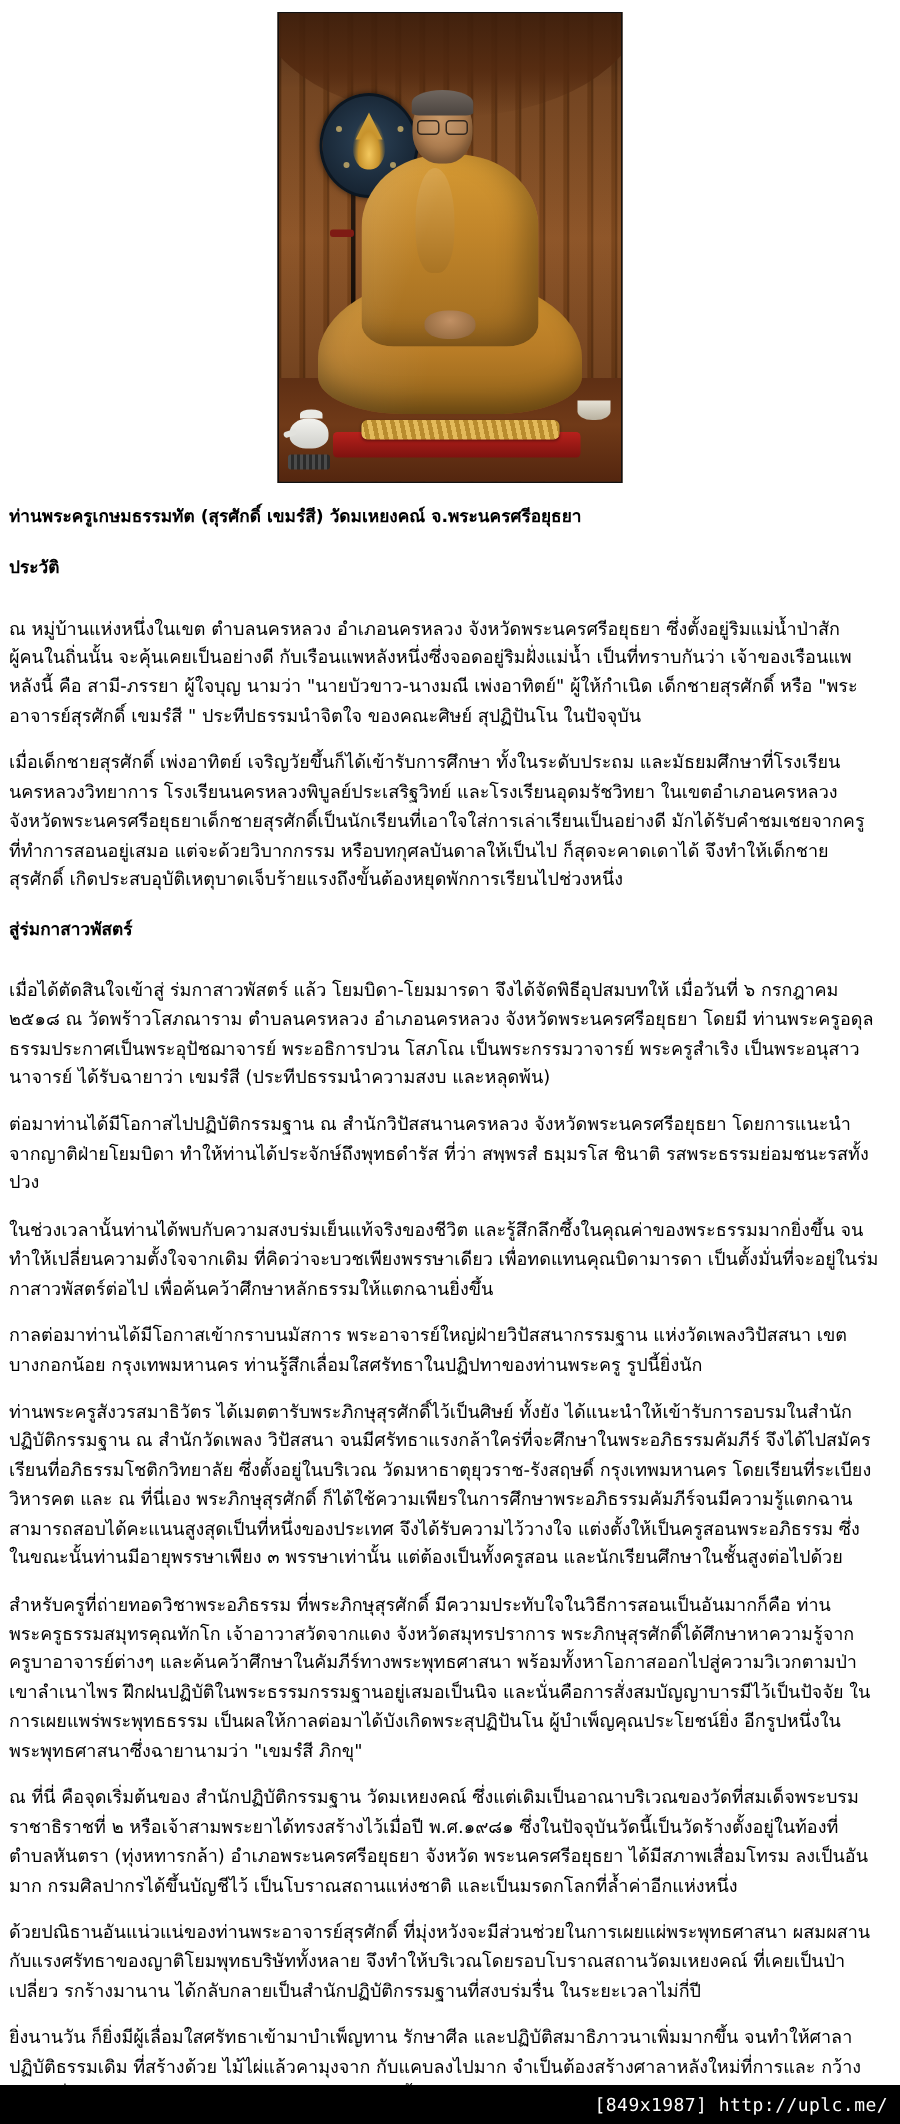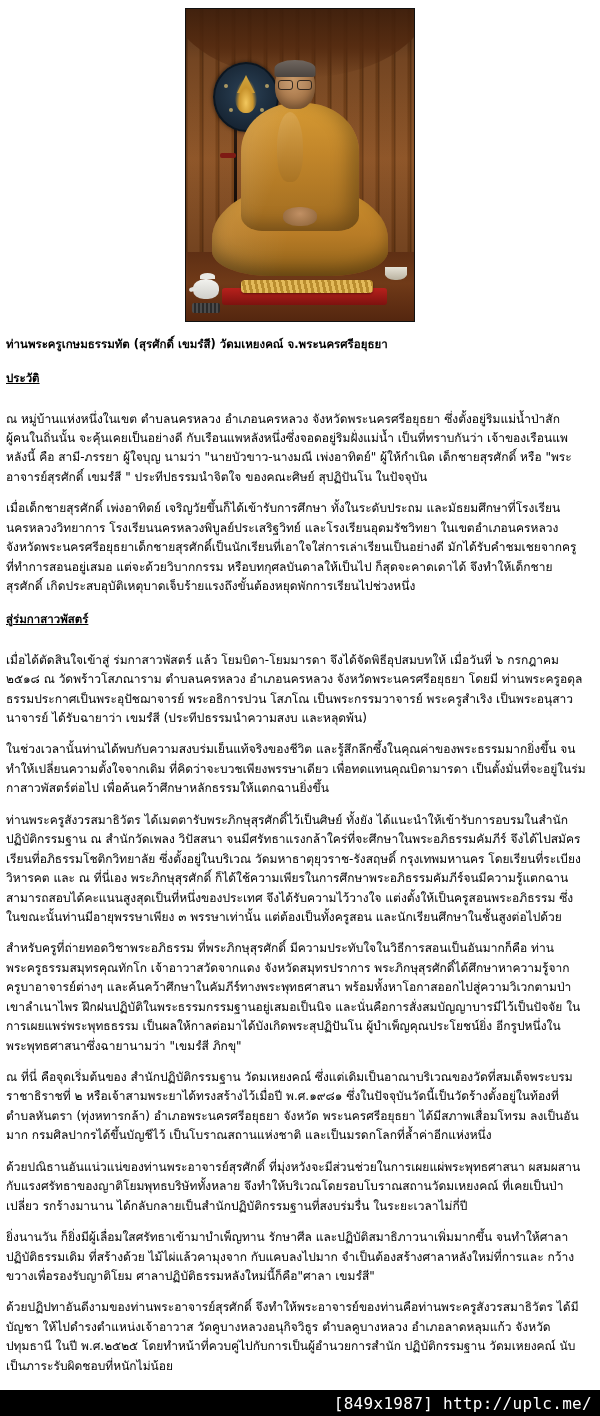--- a/index.html
+++ b/index.html
@@ -291,21 +291,20 @@
     line-height: 1.5;
     margin: 0 0 14px 0;
   }
   h2.section {
     font-size: 11.5px;
     font-weight: bold;
     color: #000000;
     margin: 0 0 11px 0;
     line-height: 1.5;
     display: inline-block;
-    text-decoration: underline;
   }
   h2.section.underline { }
   .section-row { margin: 0 0 11px 0; }
   p.para {
     font-size: 12px;
     color: #000000;
     line-height: 1.62;
     margin: 0 0 12px 0;
     text-align: left;
     word-break: break-word;
@@ -321,21 +320,21 @@
     background: #000000;
     display: flex;
     align-items: center;
     justify-content: flex-end;
     box-sizing: border-box;
     padding-right: 8px;
   }
   .footer-text {
     color: #ffffff;
     font-family: "DejaVu Sans Mono", "Liberation Mono", monospace;
-    font-size: 16px;
+    font-size: 12px;
     letter-spacing: .3px;
     white-space: nowrap;
   }
 </style>
 </head>
 <body>
 
 <div id="page">
 
   <div class="photo-wrap">
@@ -382,21 +381,23 @@
       <h2 class="section underline">ประวัติ</h2>
     </div>
     <p class="para">ณ หมู่บ้านแห่งหนึ่งในเขต ตำบลนครหลวง อำเภอนครหลวง จังหวัดพระนครศรีอยุธยา ซึ่งตั้งอยู่ริมแม่น้ำป่าสัก ผู้คนในถิ่นนั้น จะคุ้นเคยเป็นอย่างดี กับเรือนแพหลังหนึ่งซึ่งจอดอยู่ริมฝั่งแม่น้ำ เป็นที่ทราบกันว่า เจ้าของเรือนแพหลังนี้ คือ สามี-ภรรยา ผู้ใจบุญ นามว่า "นายบัวขาว-นางมณี เพ่งอาทิตย์" ผู้ให้กำเนิด เด็กชายสุรศักดิ์ หรือ "พระอาจารย์สุรศักดิ์ เขมรํสี " ประทีปธรรมนำจิตใจ ของคณะศิษย์ สุปฏิปันโน ในปัจจุบัน</p>
 
     <p class="para">เมื่อเด็กชายสุรศักดิ์ เพ่งอาทิตย์ เจริญวัยขึ้นก็ได้เข้ารับการศึกษา ทั้งในระดับประถม และมัธยมศึกษาที่โรงเรียนนครหลวงวิทยาการ โรงเรียนนครหลวงพิบูลย์ประเสริฐวิทย์ และโรงเรียนอุดมรัชวิทยา ในเขตอำเภอนครหลวง จังหวัดพระนครศรีอยุธยาเด็กชายสุรศักดิ์เป็นนักเรียนที่เอาใจใส่การเล่าเรียนเป็นอย่างดี มักได้รับคำชมเชยจากครูที่ทำการสอนอยู่เสมอ แต่จะด้วยวิบากกรรม หรือบทกุศลบันดาลให้เป็นไป ก็สุดจะคาดเดาได้ จึงทำให้เด็กชายสุรศักดิ์ เกิดประสบอุบัติเหตุบาดเจ็บร้ายแรงถึงขั้นต้องหยุดพักการเรียนไปช่วงหนึ่ง</p>
 
     <div class="section-row">
       <h2 class="section">สู่ร่มกาสาวพัสตร์</h2>
     </div>
     <p class="para">เมื่อได้ตัดสินใจเข้าสู่ ร่มกาสาวพัสตร์ แล้ว โยมบิดา-โยมมารดา จึงได้จัดพิธีอุปสมบทให้ เมื่อวันที่ ๖ กรกฎาคม ๒๕๑๘ ณ วัดพร้าวโสภณาราม ตำบลนครหลวง อำเภอนครหลวง จังหวัดพระนครศรีอยุธยา โดยมี ท่านพระครูอดุลธรรมประกาศเป็นพระอุปัชฌาจารย์ พระอธิการปวน โสภโณ เป็นพระกรรมวาจารย์ พระครูสำเริง เป็นพระอนุสาวนาจารย์ ได้รับฉายาว่า เขมรํสี (ประทีปธรรมนำความสงบ และหลุดพ้น)</p>
+    <p class="para">ต่อมาท่านได้มีโอกาสไปปฏิบัติกรรมฐาน ณ สำนักวิปัสสนานครหลวง จังหวัดพระนครศรีอยุธยา โดยการแนะนำจากญาติฝ่ายโยมบิดา ทำให้ท่านได้ประจักษ์ถึงพุทธดำรัส ที่ว่า สพฺพรสํ ธมฺมรโส ชินาติ รสพระธรรมย่อมชนะรสทั้งปวง</p>
     <p class="para">ในช่วงเวลานั้นท่านได้พบกับความสงบร่มเย็นแท้จริงของชีวิต และรู้สึกลึกซึ้งในคุณค่าของพระธรรมมากยิ่งขึ้น จนทำให้เปลี่ยนความตั้งใจจากเดิม ที่คิดว่าจะบวชเพียงพรรษาเดียว เพื่อทดแทนคุณบิดามารดา เป็นตั้งมั่นที่จะอยู่ในร่มกาสาวพัสตร์ต่อไป เพื่อค้นคว้าศึกษาหลักธรรมให้แตกฉานยิ่งขึ้น</p>
+    <p class="para">กาลต่อมาท่านได้มีโอกาสเข้ากราบนมัสการ พระอาจารย์ใหญ่ฝ่ายวิปัสสนากรรมฐาน แห่งวัดเพลงวิปัสสนา เขตบางกอกน้อย กรุงเทพมหานคร ท่านรู้สึกเลื่อมใสศรัทธาในปฏิปทาของท่านพระครู รูปนี้ยิ่งนัก</p>
 
     <p class="para">ท่านพระครูสังวรสมาธิวัตร ได้เมตตารับพระภิกษุสุรศักดิ์ไว้เป็นศิษย์ ทั้งยัง ได้แนะนำให้เข้ารับการอบรมในสำนักปฏิบัติกรรมฐาน ณ สำนักวัดเพลง วิปัสสนา จนมีศรัทธาแรงกล้าใคร่ที่จะศึกษาในพระอภิธรรมคัมภีร์ จึงได้ไปสมัครเรียนที่อภิธรรมโชติกวิทยาลัย ซึ่งตั้งอยู่ในบริเวณ วัดมหาธาตุยุวราช-รังสฤษดิ์ กรุงเทพมหานคร โดยเรียนที่ระเบียงวิหารคต และ ณ ที่นี่เอง พระภิกษุสุรศักดิ์ ก็ได้ใช้ความเพียรในการศึกษาพระอภิธรรมคัมภีร์จนมีความรู้แตกฉาน สามารถสอบได้คะแนนสูงสุดเป็นที่หนึ่งของประเทศ จึงได้รับความไว้วางใจ แต่งตั้งให้เป็นครูสอนพระอภิธรรม ซึ่งในขณะนั้นท่านมีอายุพรรษาเพียง ๓ พรรษาเท่านั้น แต่ต้องเป็นทั้งครูสอน และนักเรียนศึกษาในชั้นสูงต่อไปด้วย</p>
     <p class="para">สำหรับครูที่ถ่ายทอดวิชาพระอภิธรรม ที่พระภิกษุสุรศักดิ์ มีความประทับใจในวิธีการสอนเป็นอันมากก็คือ ท่านพระครูธรรมสมุทรคุณทักโก เจ้าอาวาสวัดจากแดง จังหวัดสมุทรปราการ พระภิกษุสุรศักดิ์ได้ศึกษาหาความรู้จากครูบาอาจารย์ต่างๆ และค้นคว้าศึกษาในคัมภีร์ทางพระพุทธศาสนา พร้อมทั้งหาโอกาสออกไปสู่ความวิเวกตามป่าเขาลำเนาไพร ฝึกฝนปฏิบัติในพระธรรมกรรมฐานอยู่เสมอเป็นนิจ และนั่นคือการสั่งสมบัญญาบารมีไว้เป็นปัจจัย ในการเผยแพร่พระพุทธธรรม เป็นผลให้กาลต่อมาได้บังเกิดพระสุปฏิปันโน ผู้บำเพ็ญคุณประโยชน์ยิ่ง อีกรูปหนึ่งในพระพุทธศาสนาซึ่งฉายานามว่า "เขมรํสี ภิกขุ"</p>
 
     <p class="para">ณ ที่นี่ คือจุดเริ่มต้นของ สำนักปฏิบัติกรรมฐาน วัดมเหยงคณ์ ซึ่งแต่เดิมเป็นอาณาบริเวณของวัดที่สมเด็จพระบรมราชาธิราชที่ ๒ หรือเจ้าสามพระยาได้ทรงสร้างไว้เมื่อปี พ.ศ.๑๙๘๑ ซึ่งในปัจจุบันวัดนี้เป็นวัดร้างตั้งอยู่ในท้องที่ตำบลหันตรา (ทุ่งหทารกล้า) อำเภอพระนครศรีอยุธยา จังหวัด พระนครศรีอยุธยา ได้มีสภาพเสื่อมโทรม ลงเป็นอันมาก กรมศิลปากรได้ขึ้นบัญชีไว้ เป็นโบราณสถานแห่งชาติ และเป็นมรดกโลกที่ล้ำค่าอีกแห่งหนึ่ง</p>
     <p class="para">ด้วยปณิธานอันแน่วแน่ของท่านพระอาจารย์สุรศักดิ์ ที่มุ่งหวังจะมีส่วนช่วยในการเผยแผ่พระพุทธศาสนา ผสมผสานกับแรงศรัทธาของญาติโยมพุทธบริษัททั้งหลาย จึงทำให้บริเวณโดยรอบโบราณสถานวัดมเหยงคณ์ ที่เคยเป็นป่าเปลี่ยว รกร้างมานาน ได้กลับกลายเป็นสำนักปฏิบัติกรรมฐานที่สงบร่มรื่น ในระยะเวลาไม่กี่ปี</p>
     <p class="para">ยิ่งนานวัน ก็ยิ่งมีผู้เลื่อมใสศรัทธาเข้ามาบำเพ็ญทาน รักษาศีล และปฏิบัติสมาธิภาวนาเพิ่มมากขึ้น จนทำให้ศาลาปฏิบัติธรรมเดิม ที่สร้างด้วย ไม้ไผ่แล้วคามุงจาก กับแคบลงไปมาก จำเป็นต้องสร้างศาลาหลังใหม่ที่การและ กว้างขวางเพื่อรองรับญาติโยม ศาลาปฏิบัติธรรมหลังใหม่นี้ก็คือ"ศาลา เขมรํสี"</p>
     <p class="para">ด้วยปฏิปทาอันดีงามของท่านพระอาจารย์สุรศักดิ์ จึงทำให้พระอาจารย์ของท่านคือท่านพระครูสังวรสมาธิวัตร ได้มีบัญชา ให้ไปดำรงตำแหน่งเจ้าอาวาส วัดคูบางหลวงอนุกิจวิธูร ตำบลคูบางหลวง อำเภอลาดหลุมแก้ว จังหวัดปทุมธานี ในปี พ.ศ.๒๕๒๕ โดยทำหน้าที่ควบคู่ไปกับการเป็นผู้อำนวยการสำนัก ปฏิบัติกรรมฐาน วัดมเหยงคณ์ นับเป็นภาระรับผิดชอบที่หนักไม่น้อย</p>
 
   </div>

